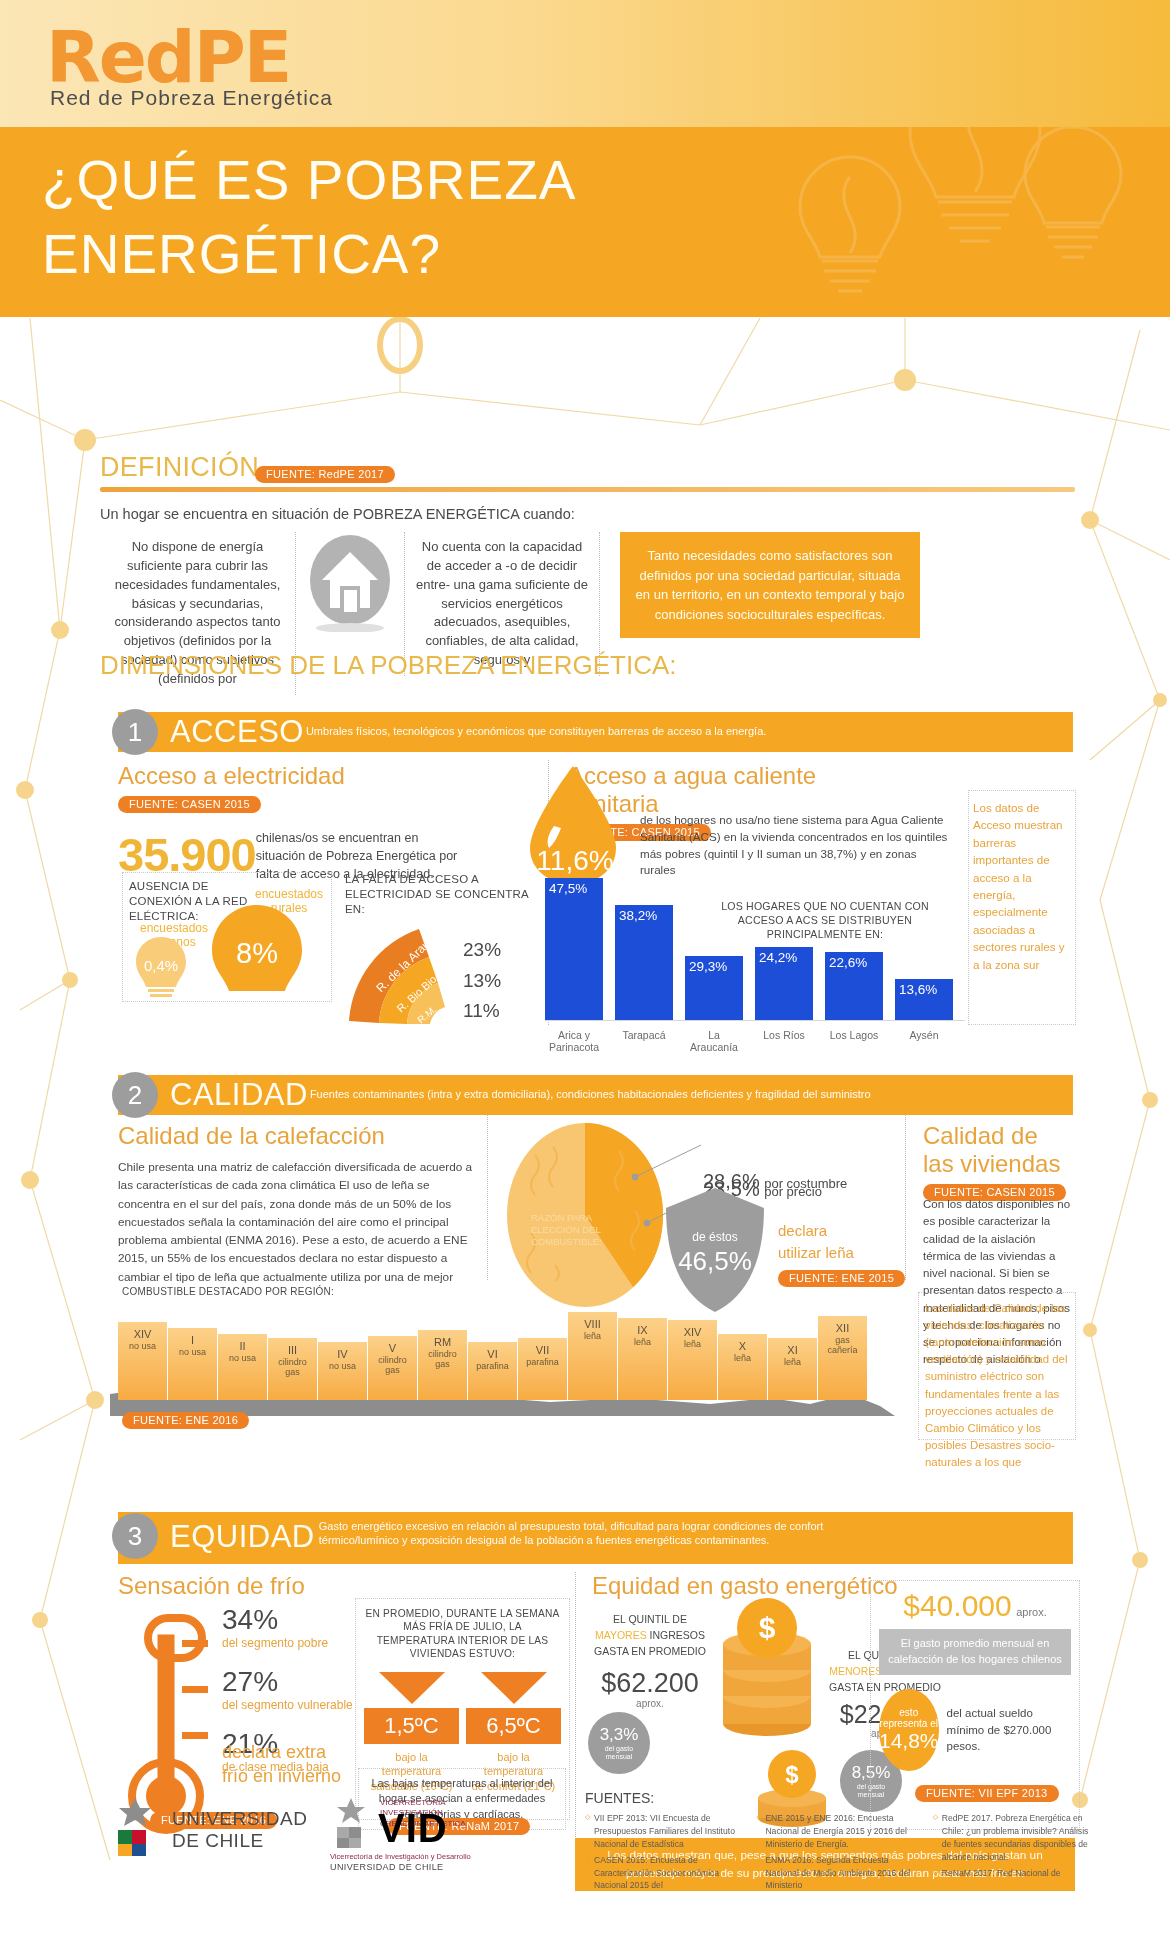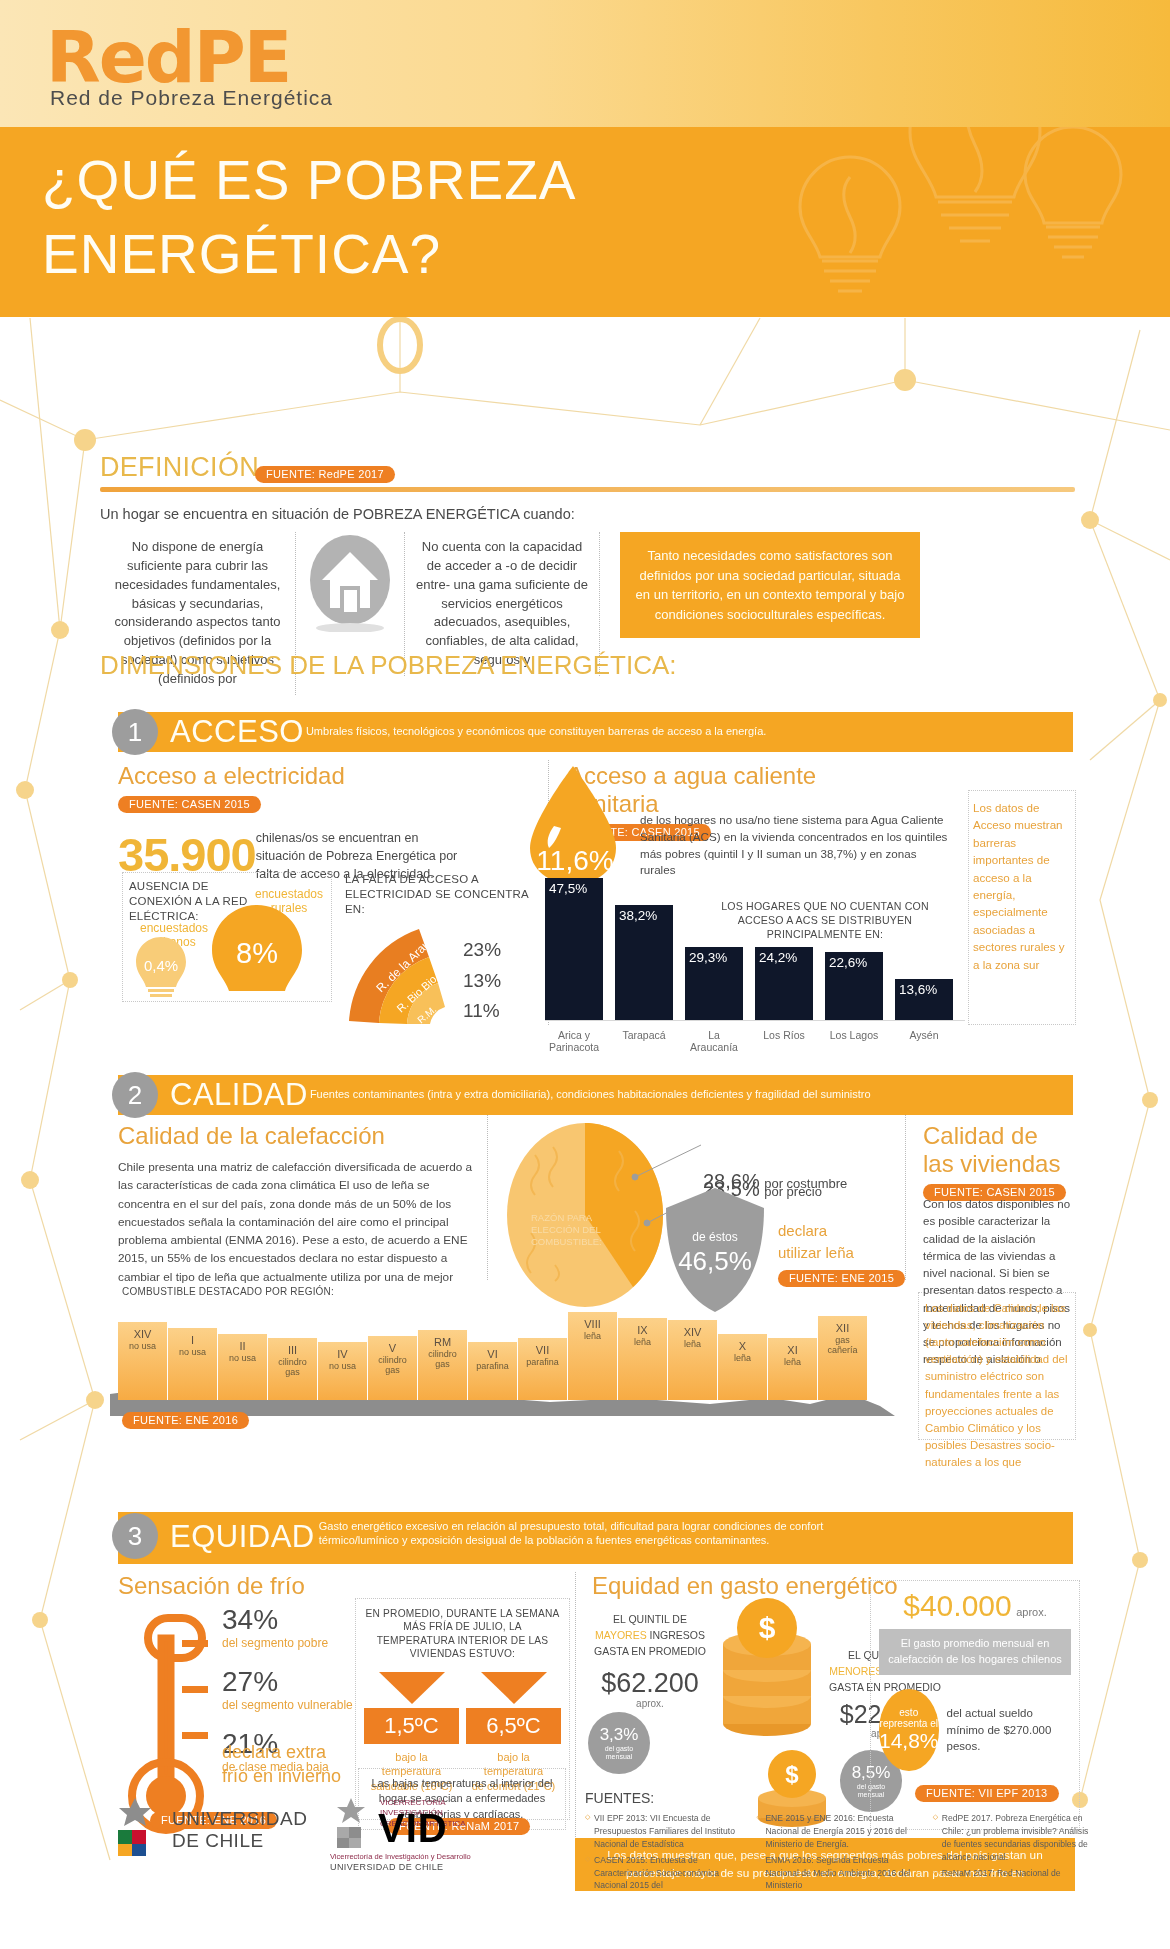--- a/index.html
+++ b/index.html
@@ -91,21 +91,21 @@
 
   .sub-h { font-size:24px; color:#e8a33c; font-weight:300; }
 
   .bignum { font-size:46px; color:#f0b537; font-weight:bold; letter-spacing:-1px; }
   .smalltxt { font-size:12.5px; line-height:1.45; color:#4a4a4a; }
   .capslabel { font-size:11.5px; line-height:1.3; color:#4a4a4a; letter-spacing:.2px; }
 
   
   .bars { position:absolute; display:flex; align-items:flex-end; gap:12px; }
   .bar-col { width:58px; display:flex; flex-direction:column; align-items:center; }
-  .bar-rect { width:58px; background:#0f172a; position:relative; }
+  .bar-rect { width:58px; background:#1d4ed8; position:relative; }
   .bar-val { position:absolute; top:3px; left:4px; color:#fff; font-size:13.5px; }
   .bar-cat { font-size:10.5px; color:#6b6b6b; text-align:center; margin-top:5px; line-height:1.15; }
 
   .sidenote { font-size:12.5px; line-height:1.5; color:#e8a33c; }
 
   
   .regstrip { position:absolute; display:flex; align-items:flex-end; }
   .regtile {
     width:50px; background:linear-gradient(180deg,#fcd189,#f7ab43);
     border-right:1px solid #fff; color:#6b5a3a; font-size:9px;
@@ -281,21 +281,21 @@
         <div class="bar-rect" style="height: 142.5px;">
           <div class="bar-val">47,5%</div>
         </div>
       </div>
       <div class="bar-col">
         <div class="bar-rect" style="height: 114.6px;">
           <div class="bar-val">38,2%</div>
         </div>
       </div>
       <div class="bar-col">
-        <div class="bar-rect" style="height: 73px;">
+        <div class="bar-rect" style="height: 64px;">
           <div class="bar-val">29,3%</div>
         </div>
       </div>
       <div class="bar-col">
         <div class="bar-rect" style="height: 72.6px;">
           <div class="bar-val">24,2%</div>
         </div>
       </div>
       <div class="bar-col">
         <div class="bar-rect" style="height: 67.8px;">

